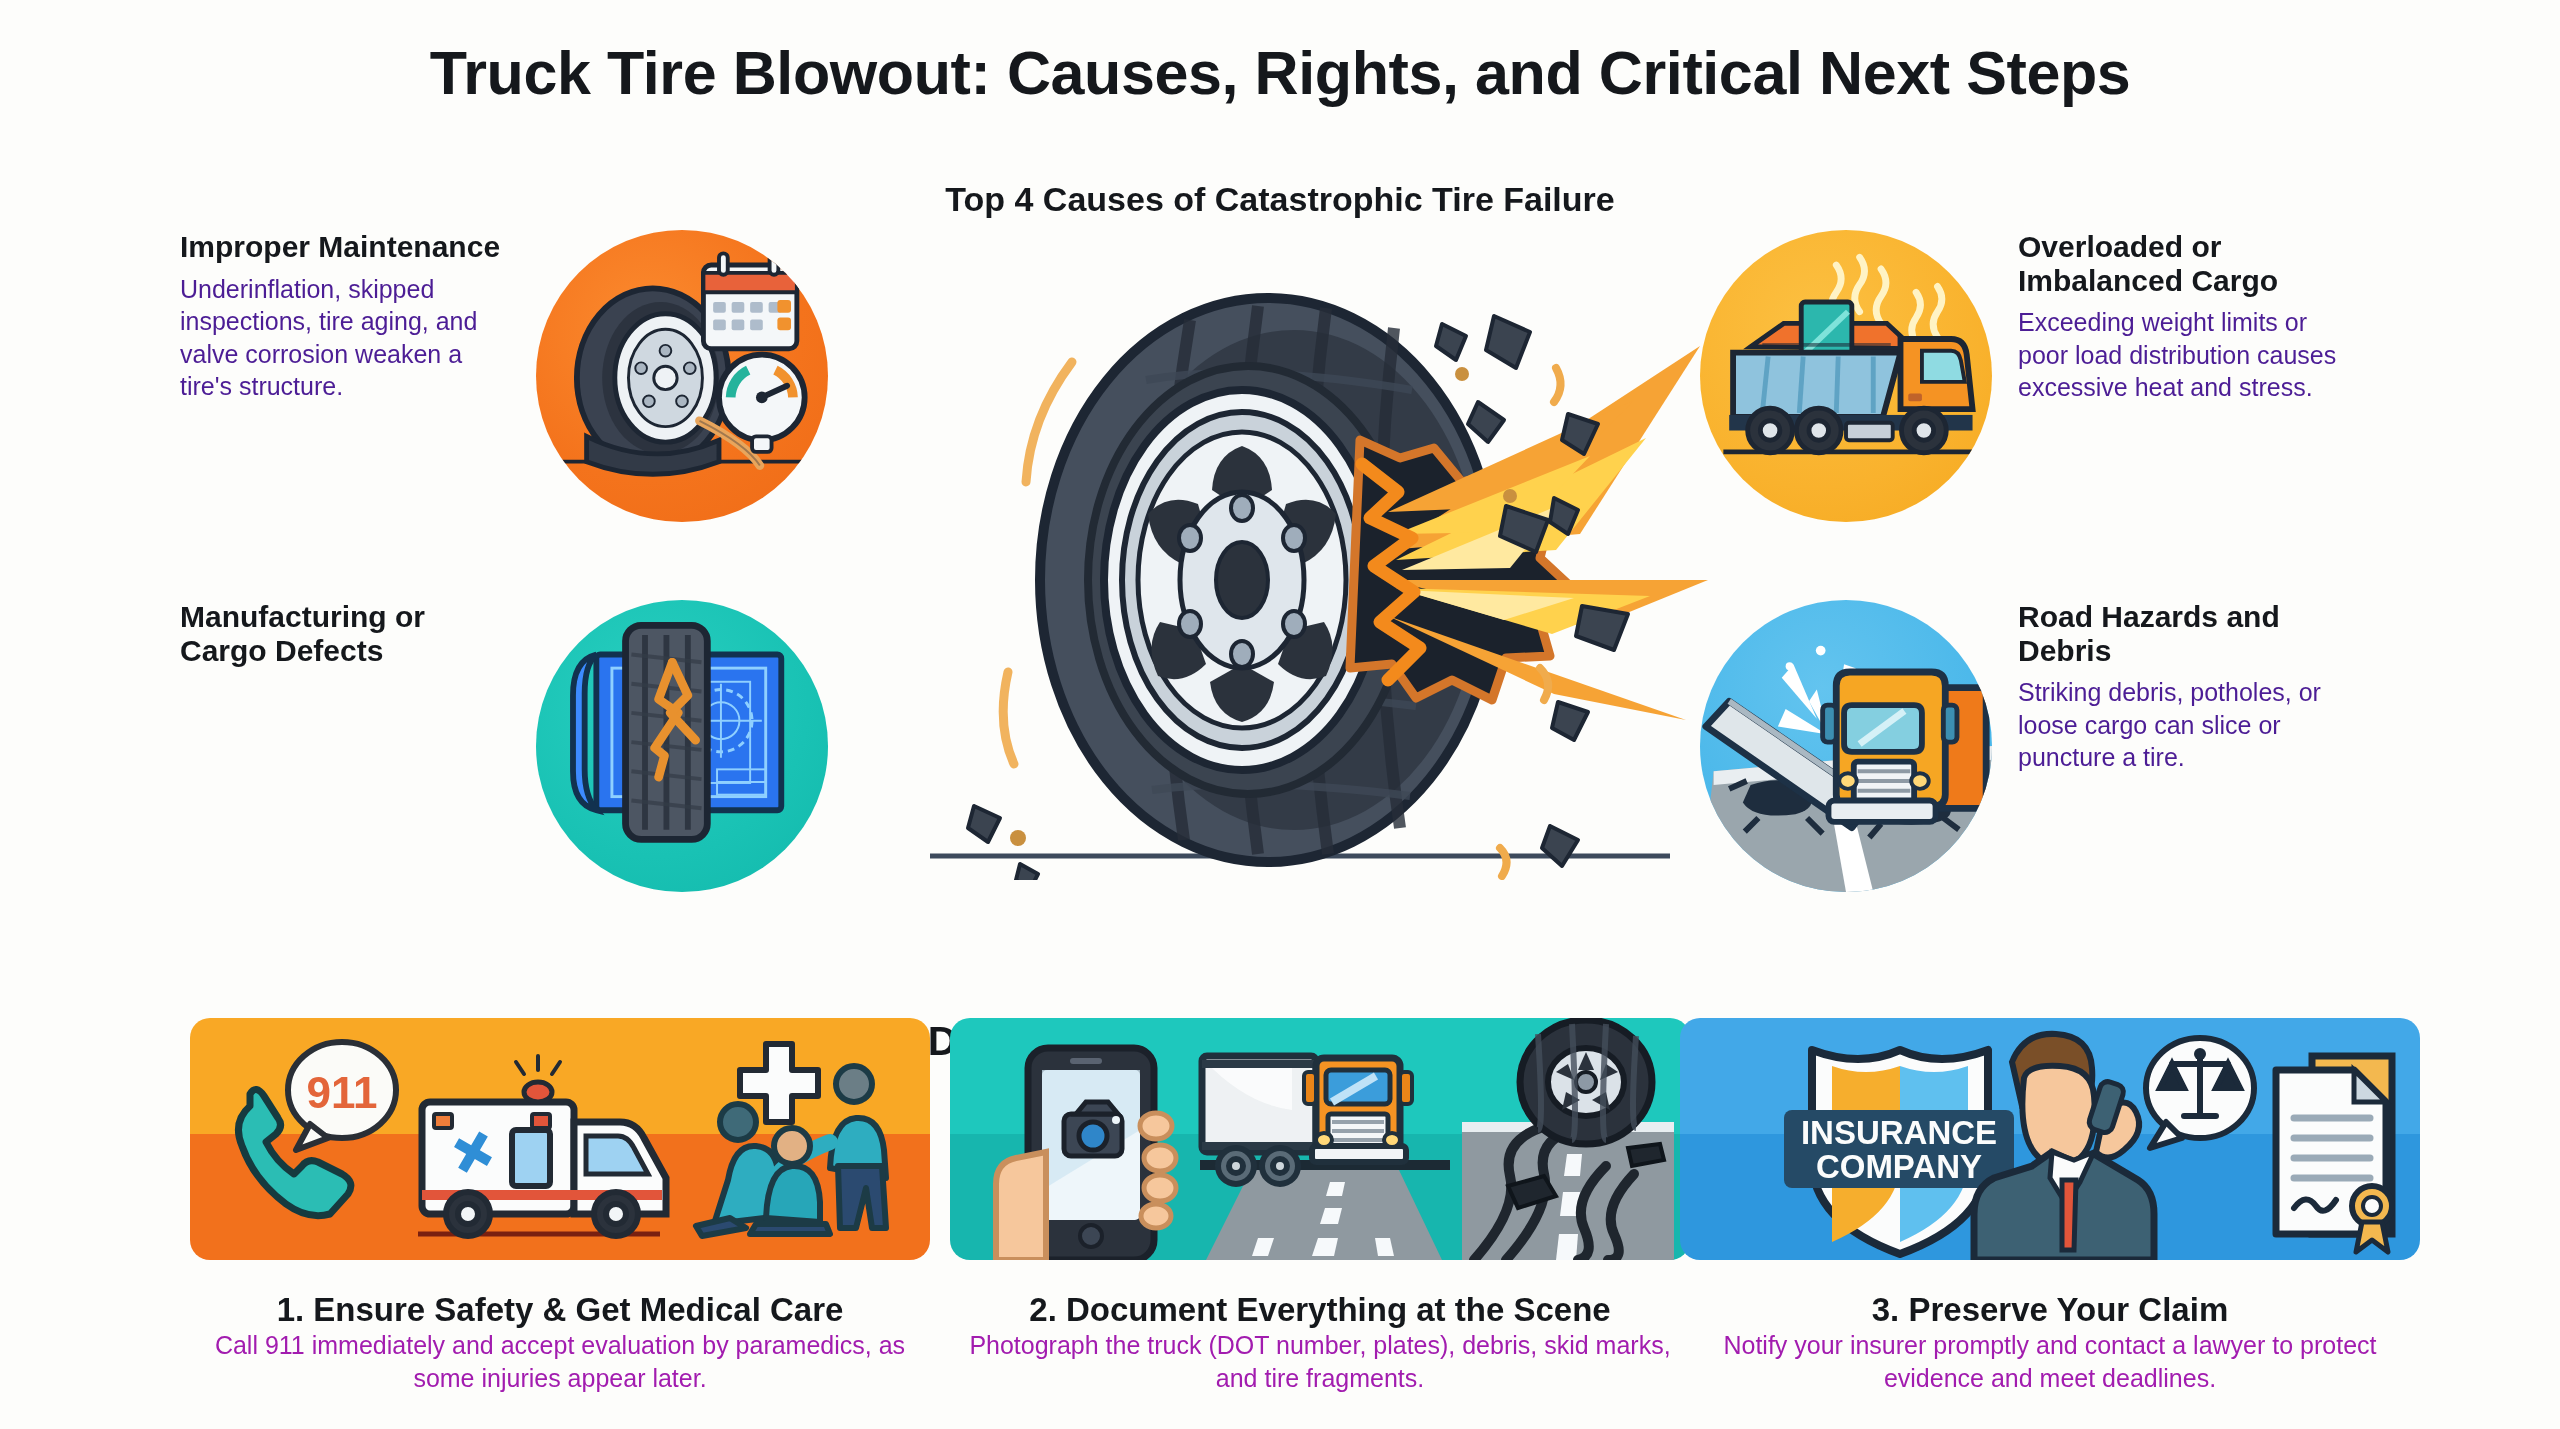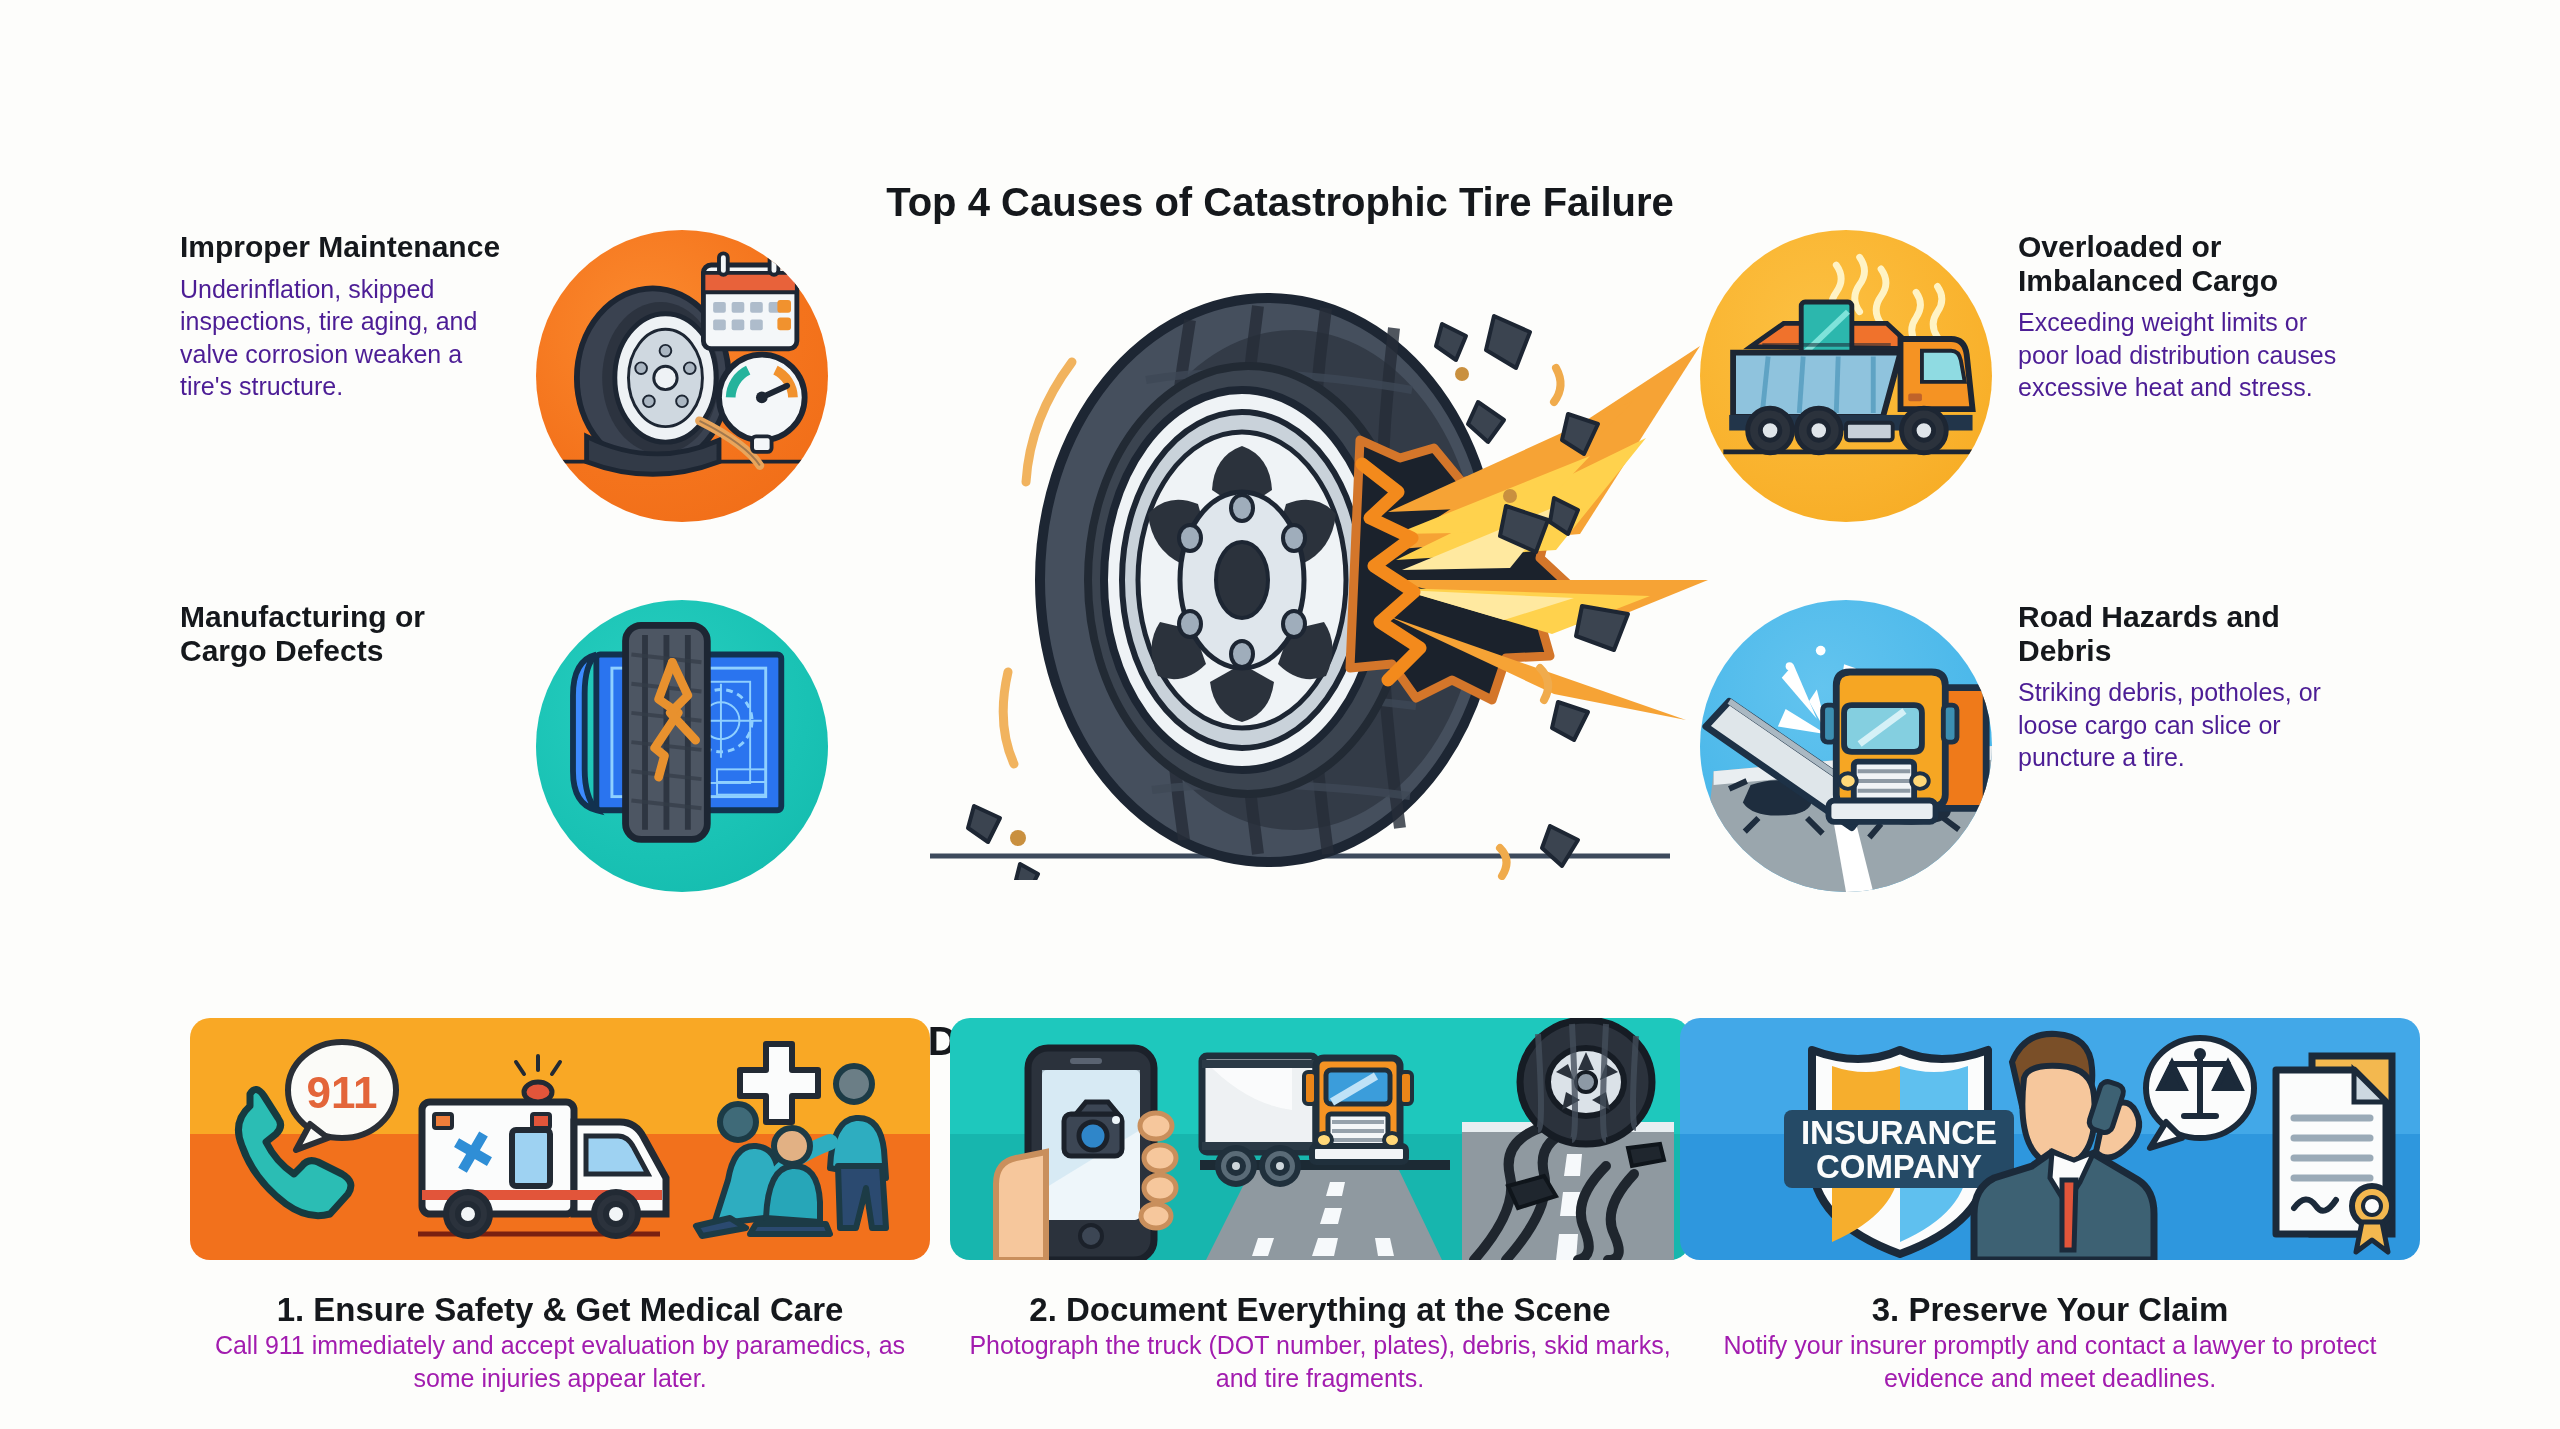--- a/index.html
+++ b/index.html
@@ -18,21 +18,21 @@
   
   .title {
     position: absolute; top: 38px; left: 0; width: 2560px;
     text-align: center;
     font-size: 61px; font-weight: 700; color: #15181c;
     letter-spacing: -0.4px;
   }
   .subtitle {
     position: absolute; top: 180px; left: 0; width: 2560px;
     text-align: center;
-    font-size: 40px; font-weight: 700; color: #15181c;
+    font-size: 34px; font-weight: 700; color: #15181c;
   }
 
   
   .cause {
     position: absolute;
     display: flex;
     align-items: flex-start;
     gap: 26px;
   }
   .cause.left  { flex-direction: row; }
@@ -101,20 +101,21 @@
   }
 
   .centerart { position: absolute; left: 890px; top: 250px; width: 820px; height: 630px; }
   .centerart svg { width: 100%; height: 100%; }
 </style>
 </head>
 <body>
 
 <div class="page">
 
+  <div class="title">Truck Tire Blowout: Causes, Rights, and Critical Next Steps</div>
   <div class="subtitle">Top 4 Causes of Catastrophic Tire Failure</div>
 
   <div class="cause left" style="left:180px; top:230px;">
     <div class="txt">
       <h3>Improper Maintenance</h3>
       <p>Underinflation, skipped inspections, tire aging, and valve corrosion weaken a tire's structure.</p>
     </div>
     <div class="circle c-orange">
       <svg viewBox="0 0 300 300">
 

